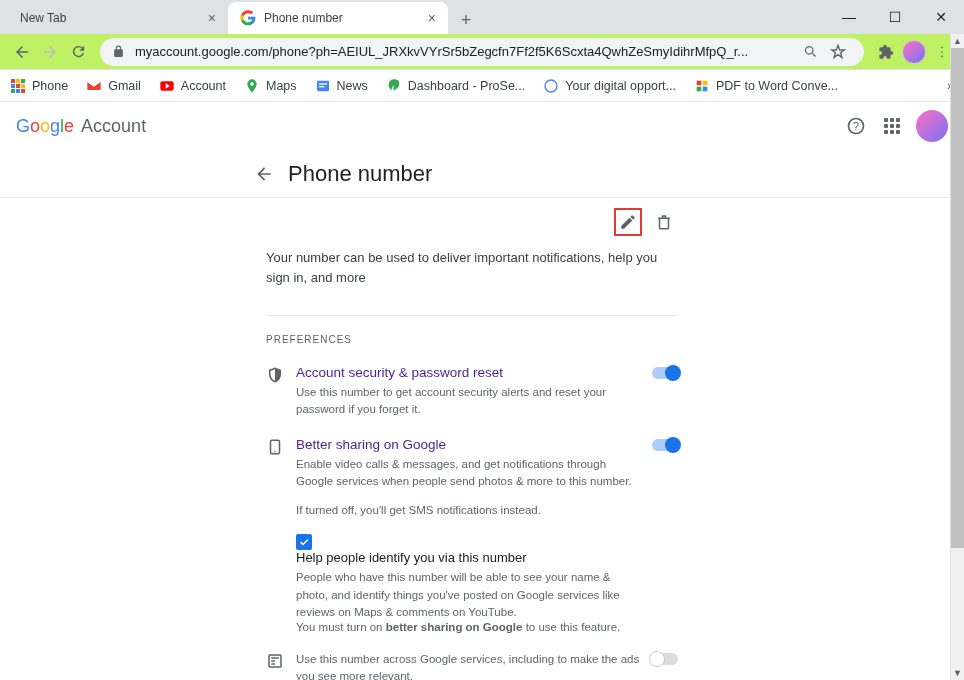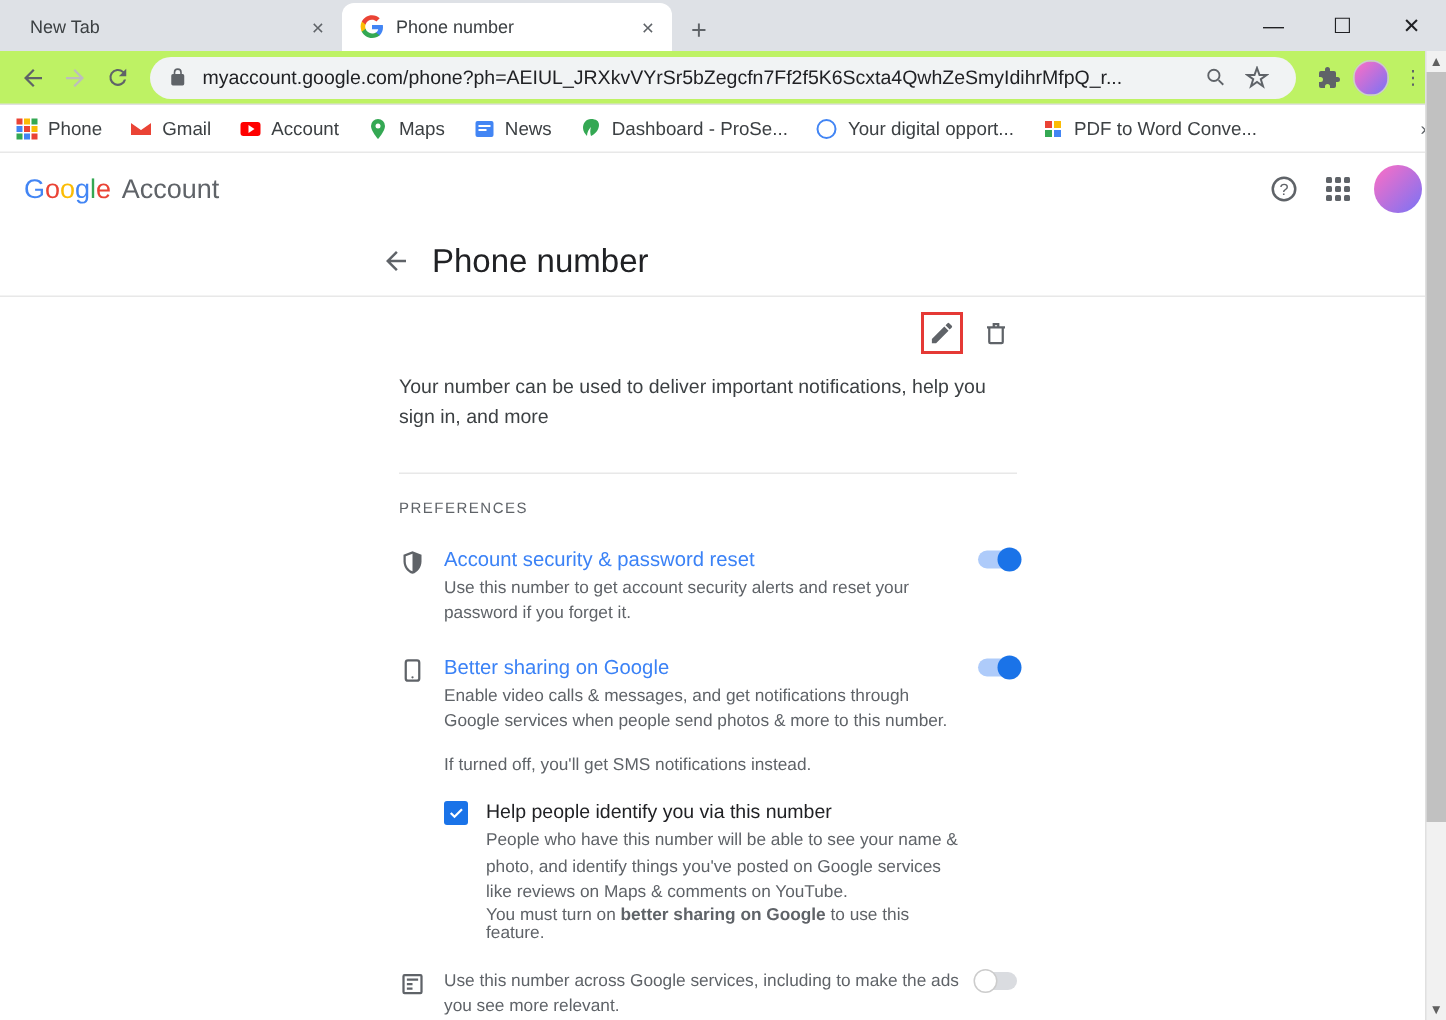--- a/index.html
+++ b/index.html
@@ -68,32 +68,32 @@
   .action-btn { width:28px; height:28px; display:flex; align-items:center; justify-content:center; color:#5f6368; }
   .edit-highlight { border: 2px solid #e53935; }
   
   .intro { font-size: 13px; color:#3c4043; line-height:1.5; margin-bottom: 28px; }
   
   .section-label { font-size: 10px; letter-spacing: 1px; color:#5f6368; text-transform: uppercase; margin-bottom: 20px; border-top:1px solid #e8e8e8; padding-top:18px;}
   
   .pref { display:flex; align-items:flex-start; margin-bottom: 18px; }
   .pref-icon { width:20px; flex-shrink:0; color:#5f6368; margin-right: 10px; padding-top:1px;}
   .pref-body { flex:1; }
-  .pref-title { font-size: 13.5px; color:#3b82f6; margin-bottom:4px; }
+  .pref-title { font-size: 13.5px; color:#4c1d95; margin-bottom:4px; }
   .pref-desc { font-size: 11.5px; color:#5f6368; line-height:1.5; }
   .pref-note { font-size: 11.5px; color:#5f6368; line-height:1.5; margin-top:12px; }
   .pref-toggle { flex-shrink:0; margin-left: 10px; padding-top:2px; }
   
   .toggle { width:26px; height:12px; border-radius:6px; position:relative; }
   .toggle.on { background:#aecbfa; }
   .toggle.on::after { content:''; position:absolute; right:-3px; top:-2px; width:16px;height:16px;border-radius:50%; background:#1a73e8; }
   .toggle.off { background:#dadce0; }
   .toggle.off::after { content:''; position:absolute; left:-3px; top:-2px; width:16px;height:16px;border-radius:50%; background:#fff; border:1px solid #ccc; box-sizing:border-box;}
   
-  .sub-pref { display:flex; align-items:flex-start; margin-left: 0; margin-top:14px; }
+  .sub-pref { display:flex; align-items:flex-start; margin-left: 0; margin-top:14px;flex-direction:column; }
   .checkbox { width:16px;height:16px; background:#1a73e8; border-radius:2px; display:flex;align-items:center;justify-content:center; flex-shrink:0; margin-right:12px; margin-top:1px;}
   .checkbox svg { stroke:#fff; }
   .sub-body { flex:1; }
   .sub-title { font-size:13px; color:#202124; margin-bottom:4px;}
   .sub-desc { font-size:11.5px; color:#5f6368; line-height:1.5; }
   .sub-note { font-size:11.5px; color:#5f6368; margin-top:0; }
   .sub-note b { color:#5f6368; font-weight:600;}
   
   
   .scrollbar { position:absolute; right:0; top:34px; bottom:0; width:14px; background:#f1f1f1; border-left:1px solid #e0e0e0;}

